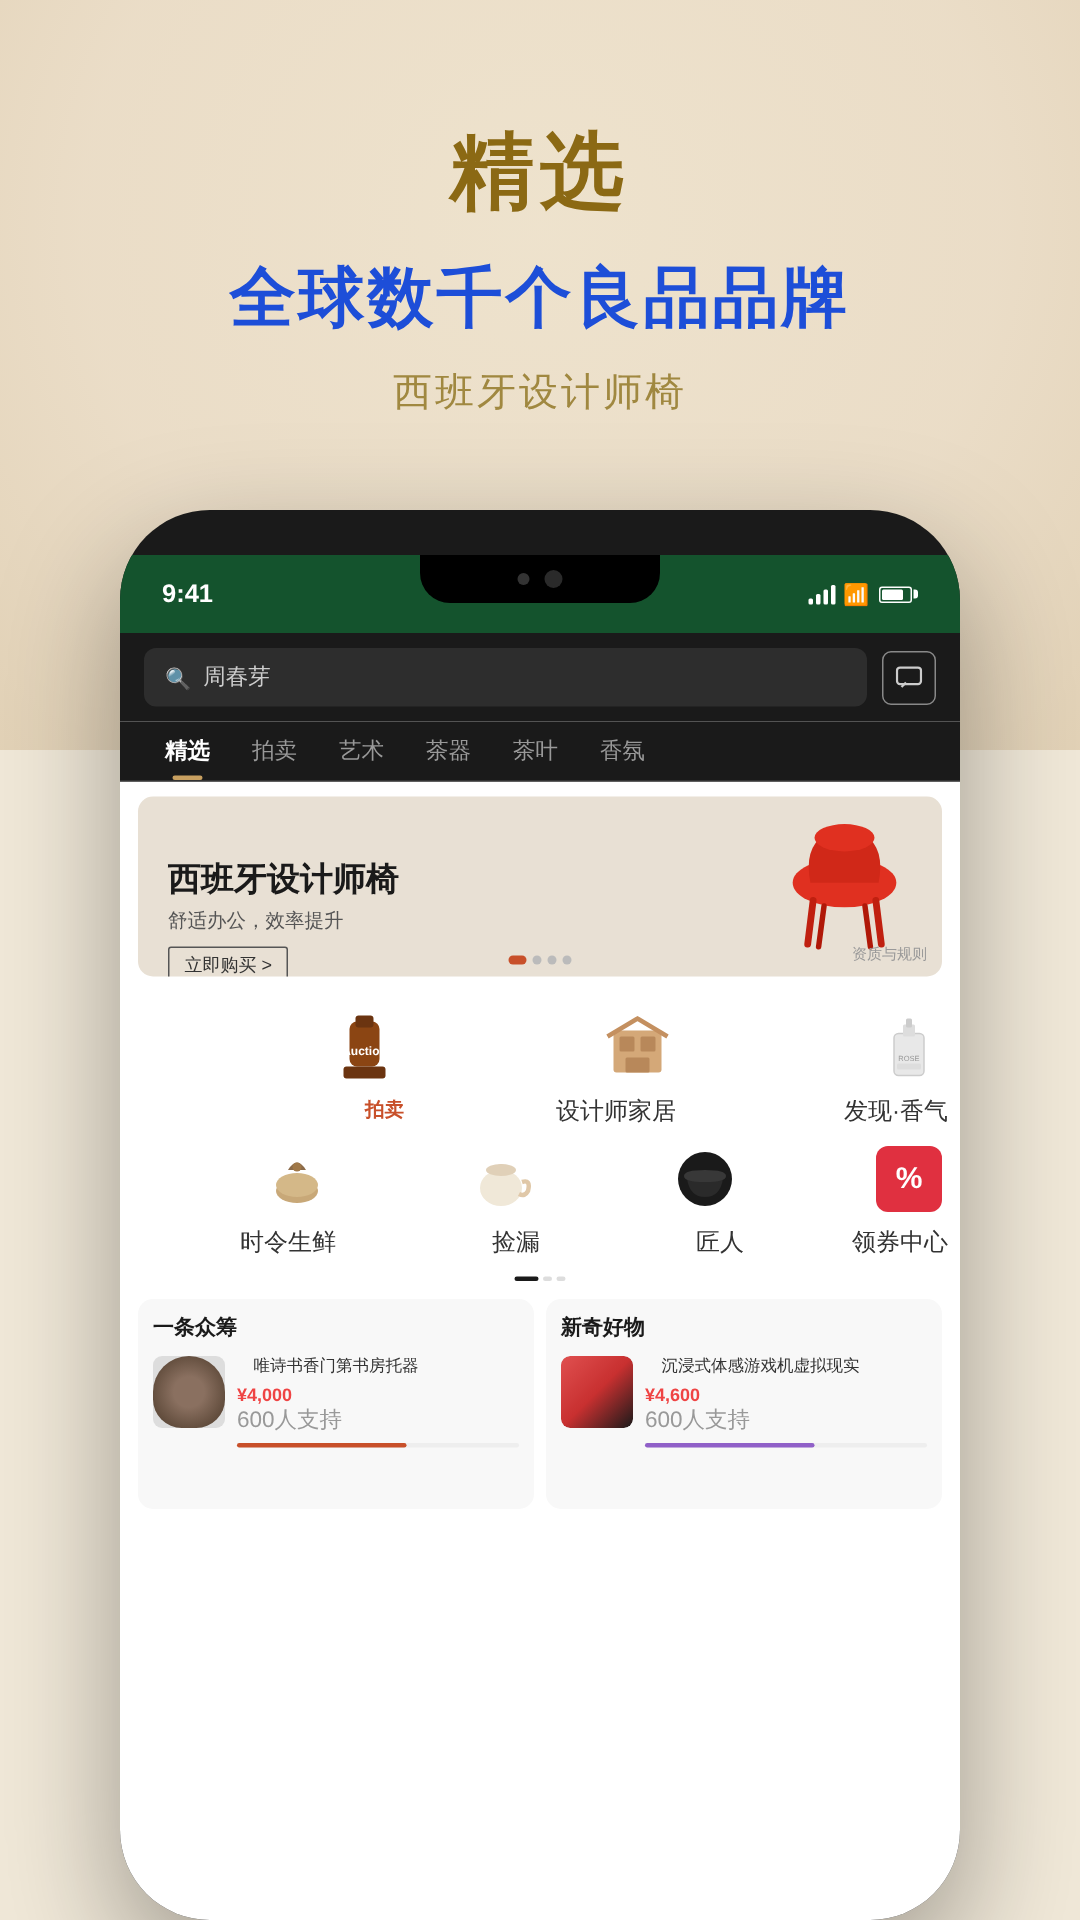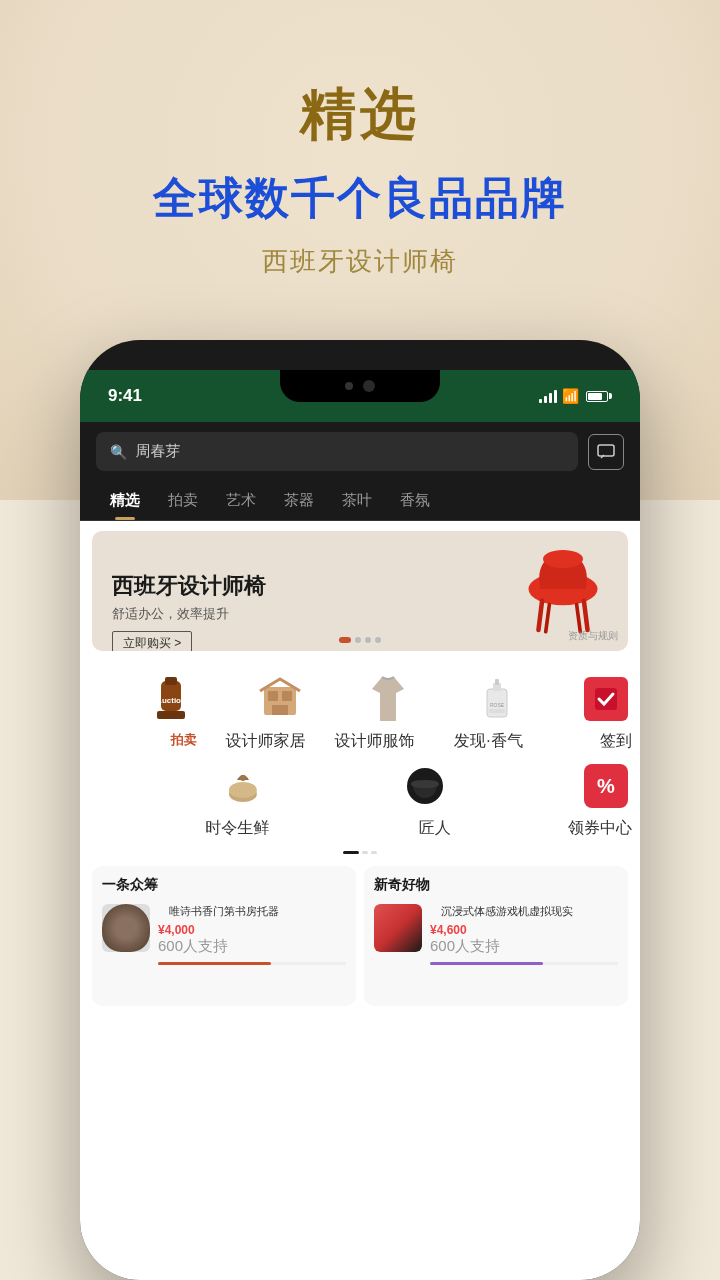--- a/index.html
+++ b/index.html
@@ -622,70 +622,61 @@
             <rect x="8" y="12" width="32" height="28" rx="2" fill="#d4a878"></rect>
             <rect x="12" y="16" width="10" height="10" rx="1" fill="#b8885a"></rect>
             <rect x="26" y="16" width="10" height="10" rx="1" fill="#b8885a"></rect>
             <rect x="16" y="30" width="16" height="10" rx="1" fill="#b8885a"></rect>
             <path d="M4 16 L24 4 L44 16" stroke="#c49060" stroke-width="3" fill="none"></path>
           </svg>
         </div>
         <span class="cat-label">设计师家居</span>
       </div>
 
-      <div class="cat-item">
-        <div class="cat-icon-box">
-          <svg width="44" height="52" viewBox="0 0 44 52">
-            <path d="M16 4 Q22 8 28 4 L38 16 L30 20 L30 48 L14 48 L14 20 L6 16 Z" fill="#c8b8a8"></path>
-            <path d="M16 4 Q22 8 28 4" fill="none" stroke="#aaa" stroke-width="2"></path>
-          </svg>
-        </div>
-        <span class="cat-label">设计师服饰</span>
-      </div>
 
       <div class="cat-item">
         <div class="cat-icon-box">
           <svg width="36" height="52" viewBox="0 0 36 52">
             <rect x="8" y="16" width="20" height="28" rx="3" fill="#e8e8e8" stroke="#ccc" stroke-width="1"></rect>
             <rect x="14" y="10" width="8" height="8" rx="1" fill="#ddd"></rect>
             <rect x="16" y="6" width="4" height="6" rx="1" fill="#ccc"></rect>
             <text x="18" y="34" text-anchor="middle" font-size="5" fill="#999">ROSE</text>
             <rect x="10" y="36" width="16" height="4" rx="1" fill="#ddd"></rect>
           </svg>
         </div>
         <span class="cat-label">发现·香气</span>
       </div>
 
-      <div class="cat-item">
-        <div class="cat-icon-box">
-          <div class="checkin-icon-img">
-            <svg width="26" height="26" viewBox="0 0 26 26">
-              <rect x="2" y="2" width="22" height="22" rx="3" fill="#c8102a"></rect>
-              <polyline points="6,13 11,18 20,8" stroke="white" stroke-width="3" fill="none" stroke-linecap="round"></polyline>
-            </svg>
-          </div>
-        </div>
-        <span class="cat-label">签到</span>
-      </div>
     </div>
 
     <div class="category-grid-2">
 
       <div class="cat-item">
         <div class="cat-icon-box">
           <svg width="48" height="48" viewBox="0 0 48 48">
             <ellipse cx="24" cy="32" rx="14" ry="8" fill="#c8a878"></ellipse>
             <ellipse cx="24" cy="28" rx="14" ry="8" fill="#d4b888"></ellipse>
             <path d="M18 18 Q24 8 30 18" fill="#8B6B4A" stroke="none"></path>
             <circle cx="24" cy="16" r="3" fill="#a07848"></circle>
           </svg>
         </div>
         <span class="cat-label">时令生鲜</span>
       </div>
 
+      <div class="cat-item">
+        <div class="cat-icon-box">
+          <svg width="48" height="48" viewBox="0 0 48 48">
+            <ellipse cx="24" cy="30" rx="14" ry="12" fill="#f0e8d8"></ellipse>
+            <path d="M38 26 Q44 24 42 32 Q40 36 36 34" fill="none" stroke="#e0c8a8" stroke-width="3"></path>
+            <path d="M18 18 Q24 10 30 18" fill="#e0d0b8"></path>
+            <ellipse cx="24" cy="18" rx="10" ry="4" fill="#e0d0b8"></ellipse>
+          </svg>
+        </div>
+        <span class="cat-label">捡漏</span>
+      </div>
 
 
       <div class="cat-item">
         <div class="cat-icon-box">
           <svg width="40" height="40" viewBox="0 0 40 40">
             <circle cx="20" cy="20" r="18" fill="#1a1a1a"></circle>
             <path d="M8 20 Q10 32 20 32 Q30 32 32 20 Z" fill="#2a2a2a"></path>
             <path d="M6 18 Q6 14 20 14 Q34 14 34 18 Q34 22 20 22 Q6 22 6 18Z" fill="#383838"></path>
           </svg>
         </div>

